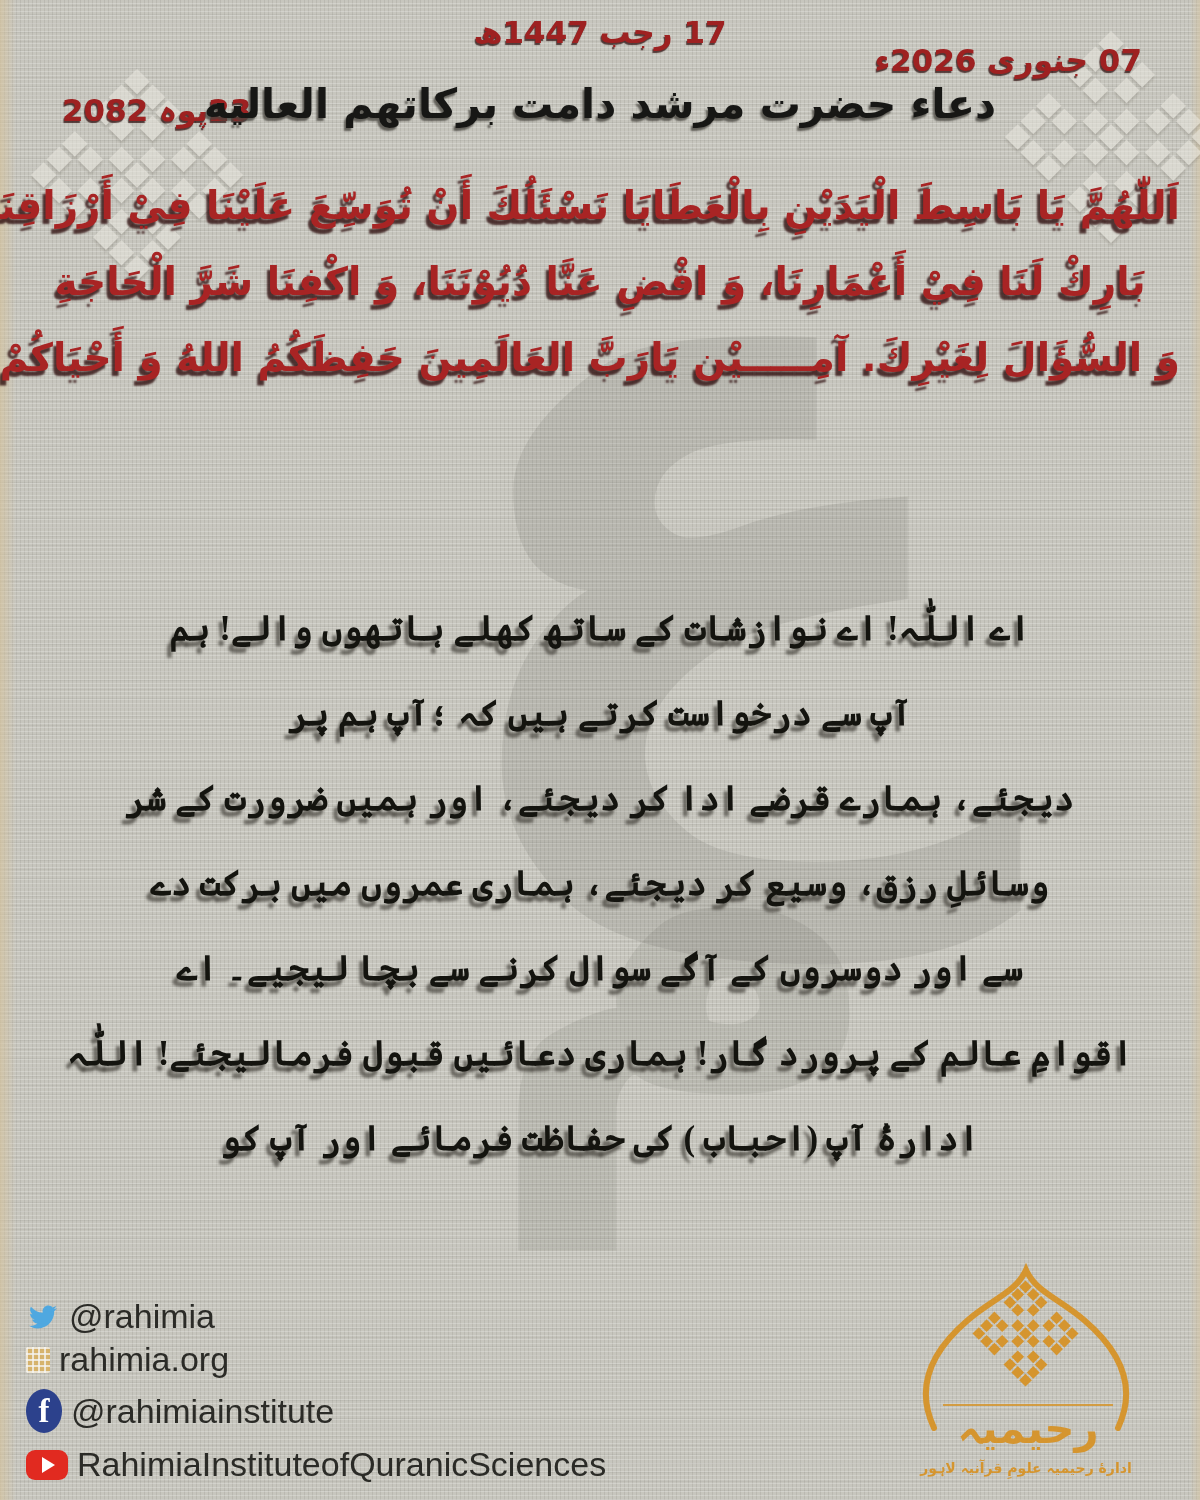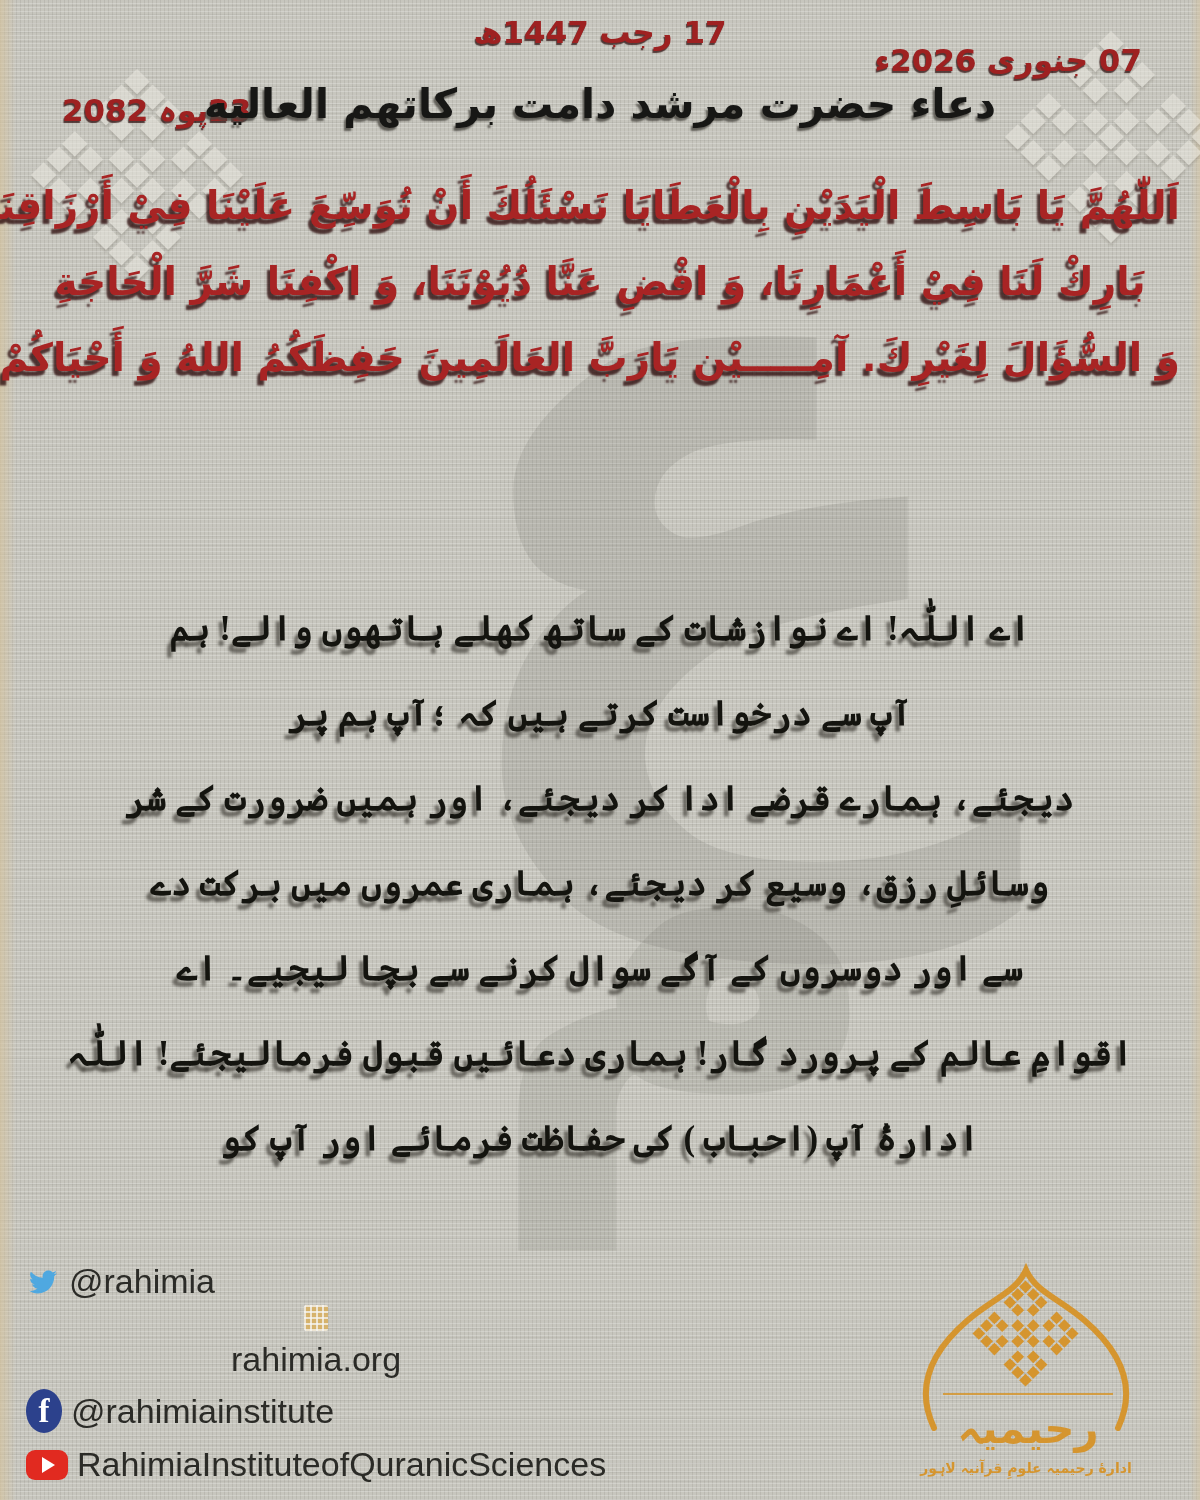--- a/index.html
+++ b/index.html
@@ -46,21 +46,21 @@
 
   
   .urdu-block{position:absolute; top:586px; left:20px; right:20px; text-align:center; direction:rtl;}
   .urdu-line{height:85px; line-height:85px; font-size:35px; font-weight:bold; color:#14140f;
     text-shadow:-4px 6px 3px rgba(72,70,63,0.75); white-space:nowrap;font-family:Liberation Serif, serif;}
 
   
   .social{position:absolute; left:26px; bottom:16px; display:flex; flex-direction:column;}
   .social-row{display:flex; align-items:center; gap:9px; color:#2b2b27;
     font-family:"Liberation Sans", sans-serif; font-size:34px;}
-  .row-tw{margin-bottom:4px;} .row-web{margin-bottom:10px;flex-direction:column;} .row-fb{margin-bottom:12px;}
+  .row-tw{margin-bottom:4px;} .row-web{margin-bottom:10px;} .row-fb{margin-bottom:12px;}
   .icon-box{flex:0 0 auto; display:flex; align-items:center; justify-content:center;}
   .tw-icon{width:34px; height:28px;}
   .web-icon{width:24px; height:26px; background-color:#d9b express05f; background-color:#d9b05f; opacity:0.85;
     background-image:
       repeating-linear-gradient(0deg, rgba(255,255,255,0.75) 0 2px, rgba(0,0,0,0) 2px 6px),
       repeating-linear-gradient(90deg, rgba(255,255,255,0.75) 0 2px, rgba(0,0,0,0) 2px 6px);
     border-radius:2px;}
   .fb-icon{width:36px; height:44px; border-radius:50%; background:#2c418c; color:#fff;
     font-family:"Liberation Serif", serif; font-size:33px; font-weight:bold; line-height:44px;
     justify-content:center;}
@@ -68,21 +68,21 @@
   .yt-play{width:0; height:0; border-left:13px solid #fff; border-top:8px solid transparent;
     border-bottom:8px solid transparent; margin-left:3px;}
 
   
   .logo{position:absolute; right:24px; bottom:10px; width:300px; height:228px; color:#d5952f;}
   .logo svg{position:absolute; top:0; left:0;}
   .logo-diamond{position:absolute; top:34px; left:50%; margin-left:-38px; transform:rotate(45deg);
     color:#d5952f;}
   .logo-name{position:absolute; bottom:40px; left:4px; right:0; text-align:center; direction:rtl;
     font-size:42px; font-weight:bold; line-height:1;
-    border-top:2px solid rgba(213,149,47,0.85); width:170px; margin:0 auto; padding-top:13px;}
+    border-top:2px solid rgba(213,149,47,0.85); width:170px; margin:0 auto; padding-top:2px;}
   .logo-sub{position:absolute; bottom:14px; left:0; right:0; text-align:center; direction:rtl;
     font-size:14px; font-weight:bold; white-space:nowrap;}
 </style>
 </head>
 <body>
 
 <div class="page">
 
   <div class="edge-left"></div>
   <div class="edge-right"></div>

